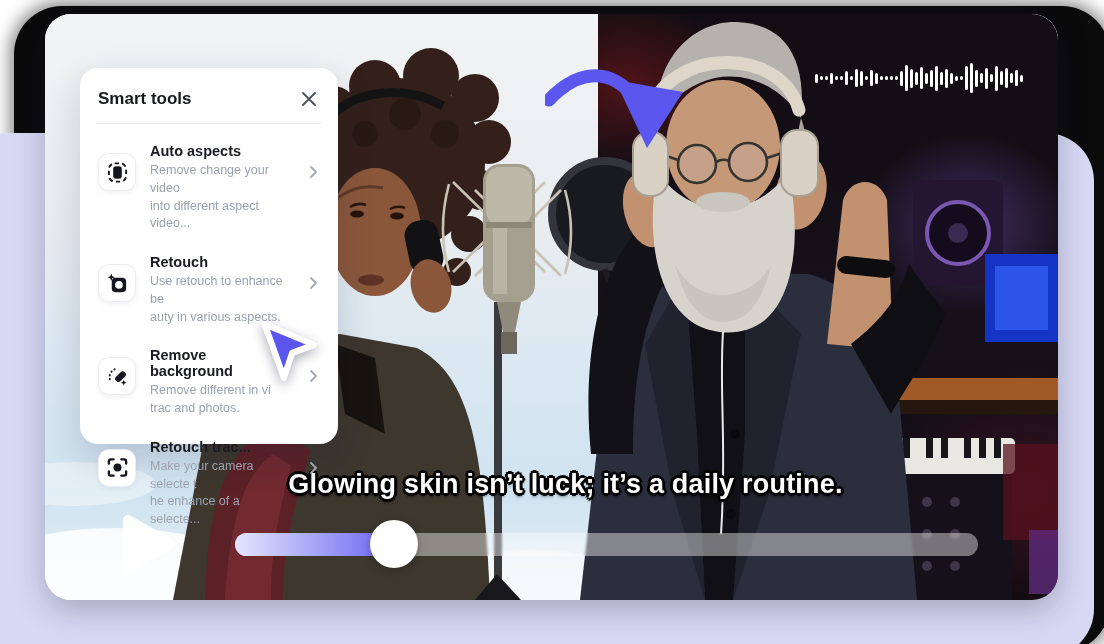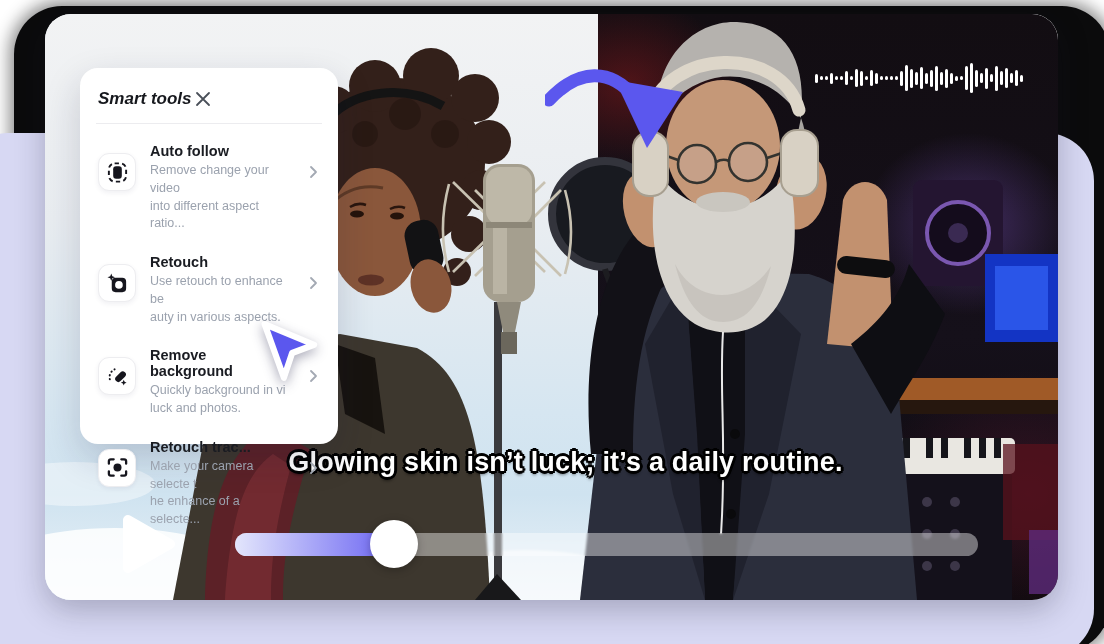--- a/index.html
+++ b/index.html
@@ -27,42 +27,42 @@
                    radial-gradient(220px 180px at 430px 480px, rgba(120,30,60,.35), rgba(0,0,0,0) 70%),
                    linear-gradient(180deg,#120d12 0%,#15101a 55%,#0d0a0e 100%); }
   .scene-svg { position:absolute; inset:0; }
 
   
   .waveform { position:absolute; left:770px; top:46px; width:216px; height:36px;
               display:flex; align-items:center; gap:2px; }
   .waveform .bar { width:3px; border-radius:2px; background:#ffffff; flex:0 0 auto; }
 
   
-  .caption { position:absolute; left:0; right:0; top:433px; text-align:center;
+  .caption { position:absolute; left:0; right:0; top:455px; text-align:center;
              font-size:27px; font-weight:800; color:#ffffff; letter-spacing:.2px;
              text-shadow:-2px -2px 0 #000, 2px -2px 0 #000, -2px 2px 0 #000, 2px 2px 0 #000,
                           0 -3px 0 #000, 0 3px 0 #000, -3px 0 0 #000, 3px 0 0 #000,
                           0 4px 3px rgba(0,0,0,.45);padding-left:28px; }
 
   
   .play-btn { position:absolute; left:73px; top:500px; width:60px; height:60px;
               background:transparent; border:none; cursor:pointer; }
   .progress { position:absolute; left:190px; top:519px; width:743px; height:23px;
               border-radius:12px; background:rgba(255,255,255,.42);
               backdrop-filter:blur(1px); }
   .progress-fill { position:absolute; left:0; top:0; height:23px; border-radius:12px 0 0 12px;
                    background:linear-gradient(90deg,var(--prog-start,#e3e6fc),var(--prog-end,#6b64f2)); }
   .progress-knob { position:absolute; top:-13px; width:48px; height:48px; border-radius:50%;
                    background:#ffffff; box-shadow:0 2px 8px rgba(0,0,0,.25); }
 
   
   .smart-panel { position:absolute; left:35px; top:54px; width:258px; height:376px;
                  background:#ffffff; border-radius:18px;
                  box-shadow:0 14px 36px rgba(30,30,60,.18); padding:20px 16px 0 16px; }
-  .sp-header { display:flex; align-items:center; padding:0 2px;font-style:italic; }
+  .sp-header { display:flex; align-items:center; justify-content:space-between; padding:0 2px; }
   .sp-title { font-size:17px; font-weight:700; color:#16181d; }
   .sp-close { background:none; border:none; cursor:pointer; width:22px; height:22px;
               display:flex; align-items:center; justify-content:center; }
   .sp-divider { height:1px; background:#ececef; margin:13px 0 8px 0; }
   .sp-item { display:flex; align-items:flex-start; gap:14px; padding:11px 2px 10px 2px; cursor:pointer; }
   .sp-icon-box { width:38px; height:38px; border-radius:11px; background:#ffffff;
                  border:1px solid #ededf0; box-shadow:0 2px 5px rgba(40,40,80,.07);
                  display:flex; align-items:center; justify-content:center; flex:0 0 auto; margin-top:10px; }
   .sp-item:first-of-type .sp-icon-box { margin-top:8px; }
   .sp-body { flex:1 1 auto; }
@@ -318,24 +318,24 @@
       <div class="sp-divider"></div>
 
       <div class="sp-item">
         <div class="sp-icon-box">
           <svg width="23" height="23" viewBox="0 0 24 24">
             <rect x="3" y="2.5" width="18" height="19" rx="6" fill="none" stroke="#16161e" stroke-width="2" stroke-dasharray="4.5 3.4"></rect>
             <rect x="7.5" y="5.5" width="9" height="13" rx="3" fill="#16161e"></rect>
           </svg>
         </div>
         <div class="sp-body">
-          <div class="sp-item-title">Auto follow</div>
+          <div class="sp-item-title">Auto aspects</div>
           <div class="sp-item-desc">
             <div>Remove change your video</div>
-            <div>into different aspect ratio...</div>
+            <div>into different aspect video...</div>
           </div>
         </div>
         <svg class="sp-chevron" width="14" height="14" viewBox="0 0 14 14">
           <path d="M5,2 L10,7 L5,12" stroke="#a3a9b3" stroke-width="1.8" fill="none" stroke-linecap="round" stroke-linejoin="round"></path>
         </svg>
       </div>
 
       <div class="sp-item">
         <div class="sp-icon-box">
           <svg width="23" height="23" viewBox="0 0 24 24">
@@ -360,22 +360,22 @@
         <div class="sp-icon-box">
           <svg width="23" height="23" viewBox="0 0 24 24">
             <path d="M4,15 A 9 9 0 0 1 9,4.5" stroke="#16161e" stroke-width="2" fill="none" stroke-linecap="round" stroke-dasharray="0.5 3.6"></path>
             <rect x="12" y="5.5" width="6.5" height="13" rx="3.2" fill="#16161e" transform="rotate(45 15 12)"></rect>
             <path fill="#16161e" d="M18.5 15.5 l0.9 2.1 2.1 0.9 -2.1 0.9 -0.9 2.1 -0.9 -2.1 -2.1 -0.9 2.1 -0.9 Z"></path>
           </svg>
         </div>
         <div class="sp-body">
           <div class="sp-item-title">Remove background</div>
           <div class="sp-item-desc">
-            <div>Quickly background in vi</div>
-            <div>luck and photos.</div>
+            <div>Remove different in vi</div>
+            <div>trac and photos.</div>
           </div>
         </div>
         <svg class="sp-chevron" width="14" height="14" viewBox="0 0 14 14">
           <path d="M5,2 L10,7 L5,12" stroke="#a3a9b3" stroke-width="1.8" fill="none" stroke-linecap="round" stroke-linejoin="round"></path>
         </svg>
       </div>
 
       <div class="sp-item">
         <div class="sp-icon-box">
           <svg width="23" height="23" viewBox="0 0 24 24">

